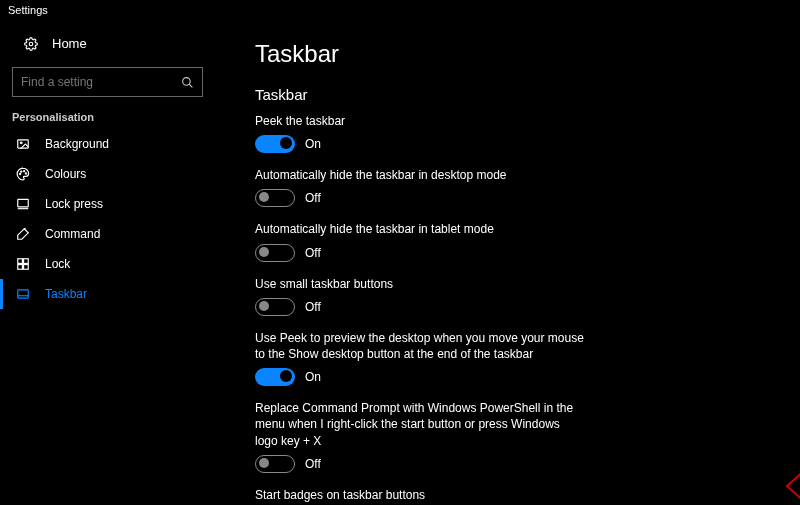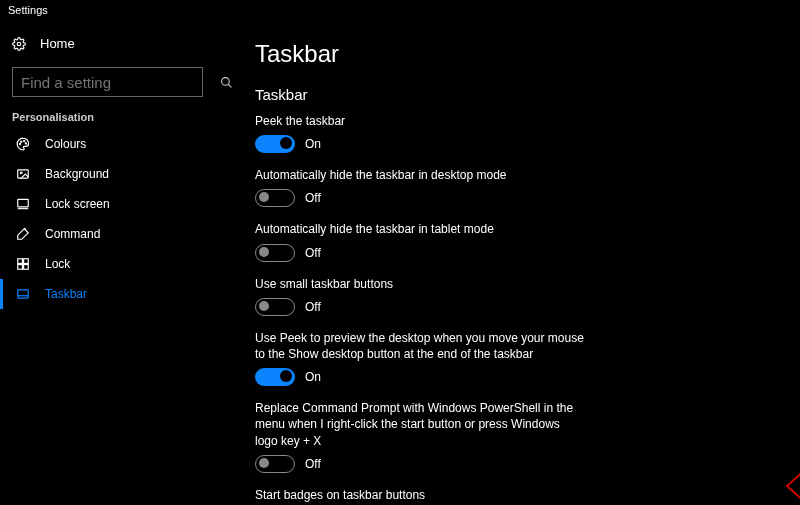--- a/index.html
+++ b/index.html
@@ -1,23 +1,23 @@
 <!DOCTYPE html>
 <html><head>
 <meta charset="utf-8">
 <style>
 * { margin: 0; padding: 0; box-sizing: border-box; font-family: "Segoe UI", Arial, sans-serif; }
 html, body { width: 800px; height: 505px; background: #000; color: #fff; overflow: hidden; }
 .app { display: flex; flex-direction: column; height: 100%; }
 .titlebar { height: 22px; padding: 4px 8px; font-size: 11px; color: #fff; }
 .body { flex: 1; display: flex; }
 .sidebar { width: 215px; padding: 10px 0 0 0; display: flex; flex-direction: column; }
-.home-row { display: flex; align-items: center; gap: 14px; padding: 6px 12px; font-size: 13px; cursor: default; }
+.home-row { display: flex; align-items: center; gap: 14px; padding: 6px 12px; font-size: 13px; cursor: default; margin-left: 12px; }
 .searchbox { margin: 10px 12px 14px 12px; border: 1px solid #666; height: 30px; display: flex; align-items: center; padding: 0 8px; }
-.searchbox input { flex: 1; background: transparent; border: none; outline: none; color: #eab308; font-size: 15px; }
+.searchbox input { flex: 1; background: transparent; border: none; outline: none; color: #eab308; font-size: 12px; }
 .searchbox .sicon { color: #ccc; font-size: 12px; }
 .cat-label { font-size: 11px; color: #ccc; padding: 0 12px 6px 12px; font-weight: bold; }
 .navlist { display: flex; flex-direction: column; }
 .navitem { display: flex; align-items: center; gap: 14px; padding: 8px 12px 8px 12px; font-size: 12px; color: #fff; border-left: 3px solid transparent; cursor: default; }
 .navitem.active { color: #0a84ff; border-left-color: #0a84ff; }
 .navitem .nicon { width: 16px; display: inline-flex; justify-content: center; }
 .main { flex: 1; padding: 20px 20px 10px 40px; overflow: hidden; position: relative; }
 .page-title { font-size: 24px; font-weight: 300; margin-bottom: 18px; }
 .section-title { font-size: 15px; font-weight: 400; margin-bottom: 10px; }
 .setting { margin-bottom: 14px; max-width: 330px; }
@@ -56,47 +56,47 @@
               <circle cx="10" cy="10" r="7"></circle>
               <line x1="21" y1="21" x2="15" y2="15"></line>
             </svg>
         </span>
       </div>
       <div class="cat-label">Personalisation</div>
       <nav class="navlist">
         <div class="navitem">
           <span class="nicon">
               <svg width="14" height="14" viewBox="0 0 24 24" fill="none" stroke="#fff" stroke-width="2">
+                <rect x="3" y="5" width="18" height="14" rx="1"></rect>
+                <circle cx="9" cy="10" r="1.5"></circle>
+                <path d="M21 17l-5-5-8 8"></path>
+              </svg>
+            </span>
+          <span>Background</span>
+        </div>
+        <div class="navitem">
+          <span class="nicon">
+              <svg width="14" height="14" viewBox="0 0 24 24" fill="none" stroke="#fff" stroke-width="2">
                 <path d="M12 2a10 10 0 1 0 0 20c1 0 2-.8 2-2 0-.6-.3-1-.7-1.3-.4-.4-.7-.8-.7-1.3 0-1 .9-1.4 2-1.4h2a5 5 0 0 0 5-5c0-5-4.5-9-10-9z"></path>
                 <circle cx="7" cy="12" r="1"></circle>
                 <circle cx="9" cy="8" r="1"></circle>
                 <circle cx="14" cy="7" r="1"></circle>
                 <circle cx="17" cy="11" r="1"></circle>
               </svg>
             </span>
           <span>Colours</span>
         </div>
         <div class="navitem">
           <span class="nicon">
               <svg width="14" height="14" viewBox="0 0 24 24" fill="none" stroke="#fff" stroke-width="2">
-                <rect x="3" y="5" width="18" height="14" rx="1"></rect>
-                <circle cx="9" cy="10" r="1.5"></circle>
-                <path d="M21 17l-5-5-8 8"></path>
-              </svg>
-            </span>
-          <span>Background</span>
-        </div>
-        <div class="navitem">
-          <span class="nicon">
-              <svg width="14" height="14" viewBox="0 0 24 24" fill="none" stroke="#fff" stroke-width="2">
                 <rect x="3" y="4" width="18" height="13" rx="1"></rect>
                 <line x1="3" y1="20" x2="21" y2="20"></line>
               </svg>
             </span>
-          <span>Lock screen</span>
+          <span>Lock press</span>
         </div>
         <div class="navitem">
           <span class="nicon">
               <svg width="14" height="14" viewBox="0 0 24 24" fill="none" stroke="#fff" stroke-width="2">
                 <path d="M14 3l7 7-11 11H3v-7z"></path>
                 <path d="M14 3l3-0"></path>
               </svg>
             </span>
           <span>Command</span>
         </div>

